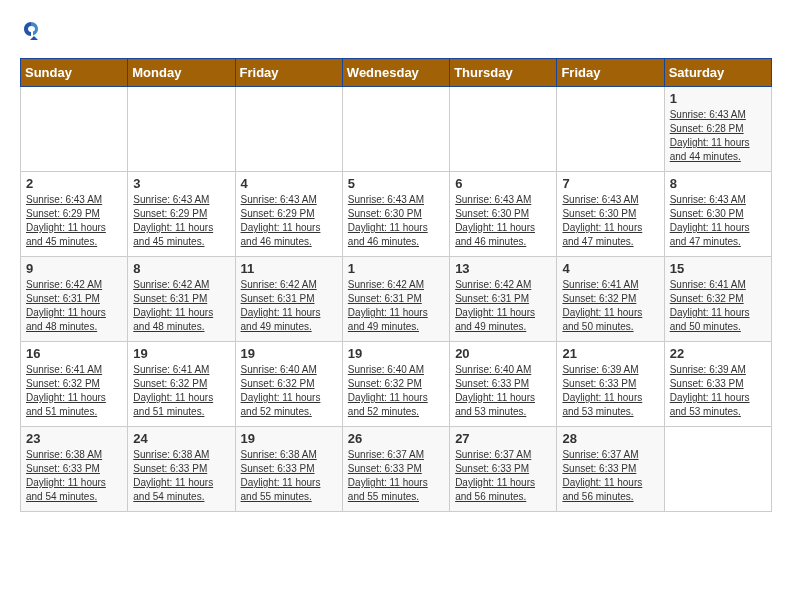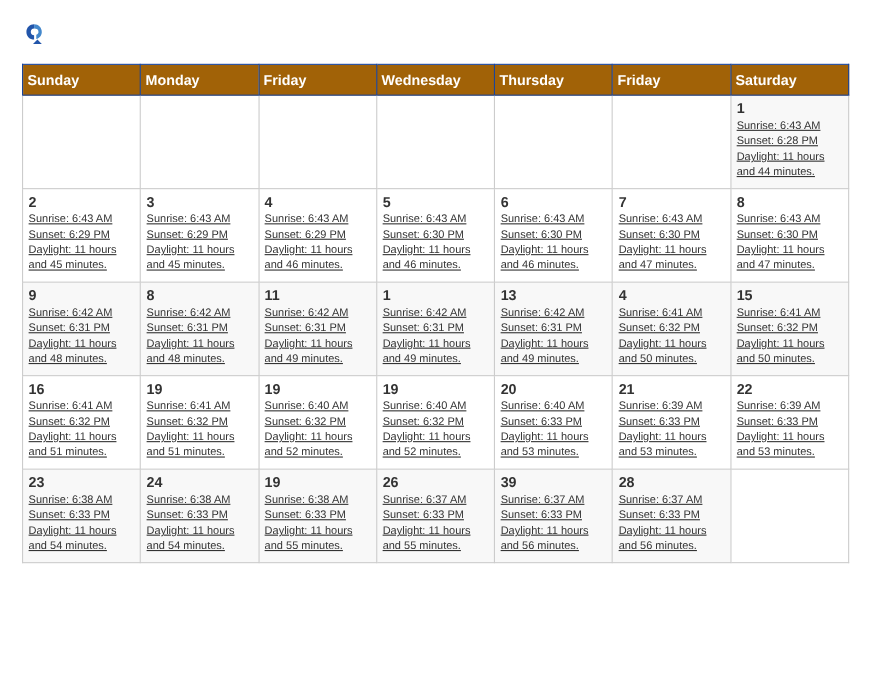--- a/index.html
+++ b/index.html
@@ -287,21 +287,21 @@
 Sunset: 6:33 PM
 Daylight: 11 hours and 55 minutes.</div>
         </td>
         <td>
           <span class="day-number">26</span>
           <div class="day-info" style="white-space: pre-line;">Sunrise: 6:37 AM
 Sunset: 6:33 PM
 Daylight: 11 hours and 55 minutes.</div>
         </td>
         <td>
-          <span class="day-number">39</span>
+          <span class="day-number">27</span>
           <div class="day-info" style="white-space: pre-line;">Sunrise: 6:37 AM
 Sunset: 6:33 PM
 Daylight: 11 hours and 56 minutes.</div>
         </td>
         <td>
           <span class="day-number">28</span>
           <div class="day-info" style="white-space: pre-line;">Sunrise: 6:37 AM
 Sunset: 6:33 PM
 Daylight: 11 hours and 56 minutes.</div>
         </td>

